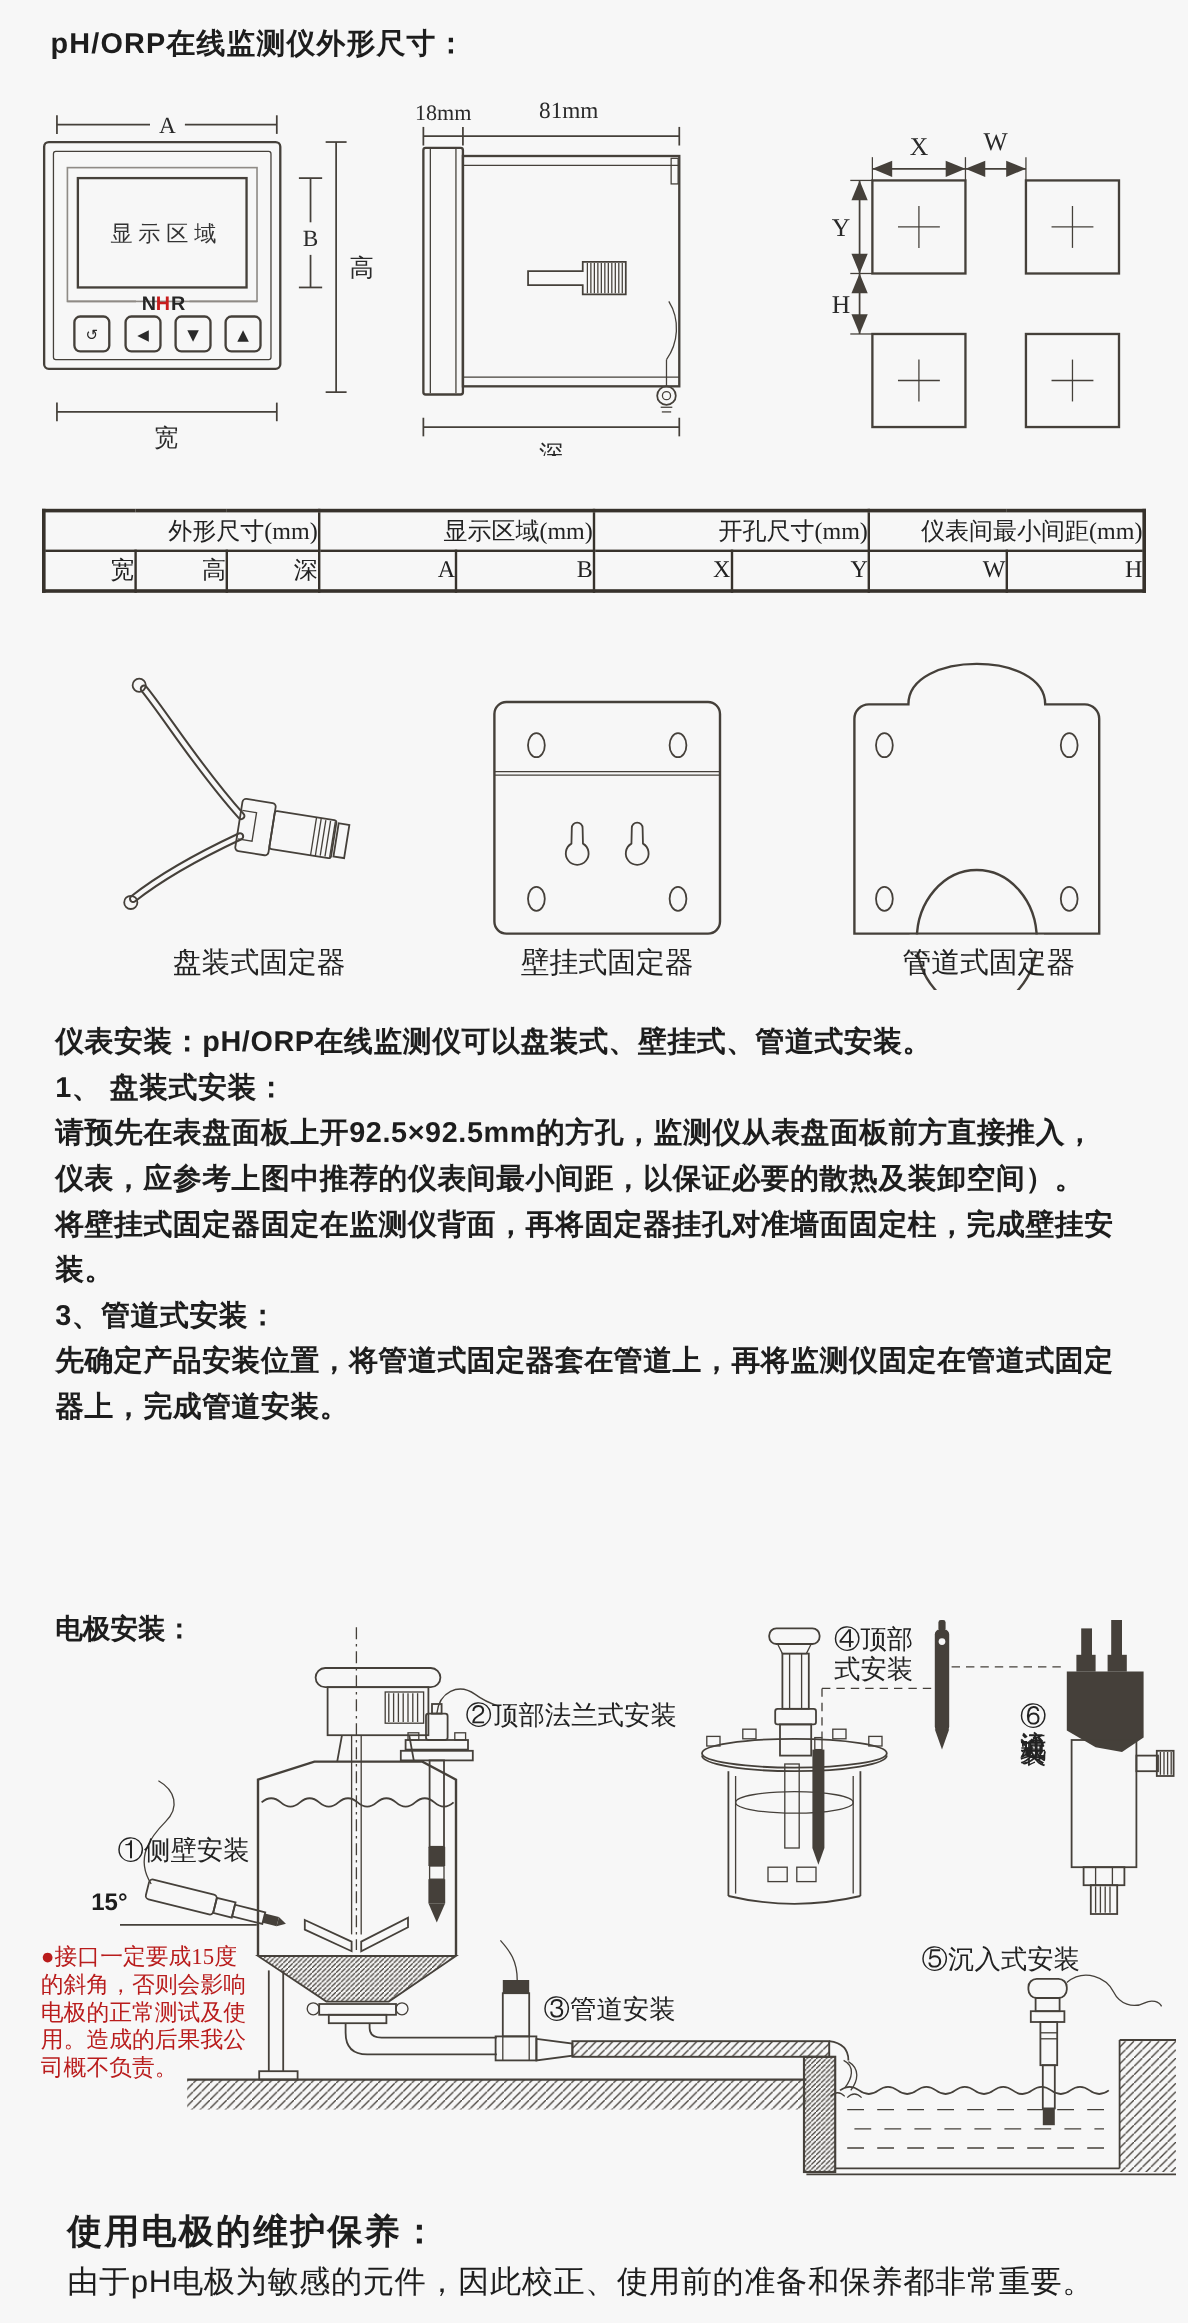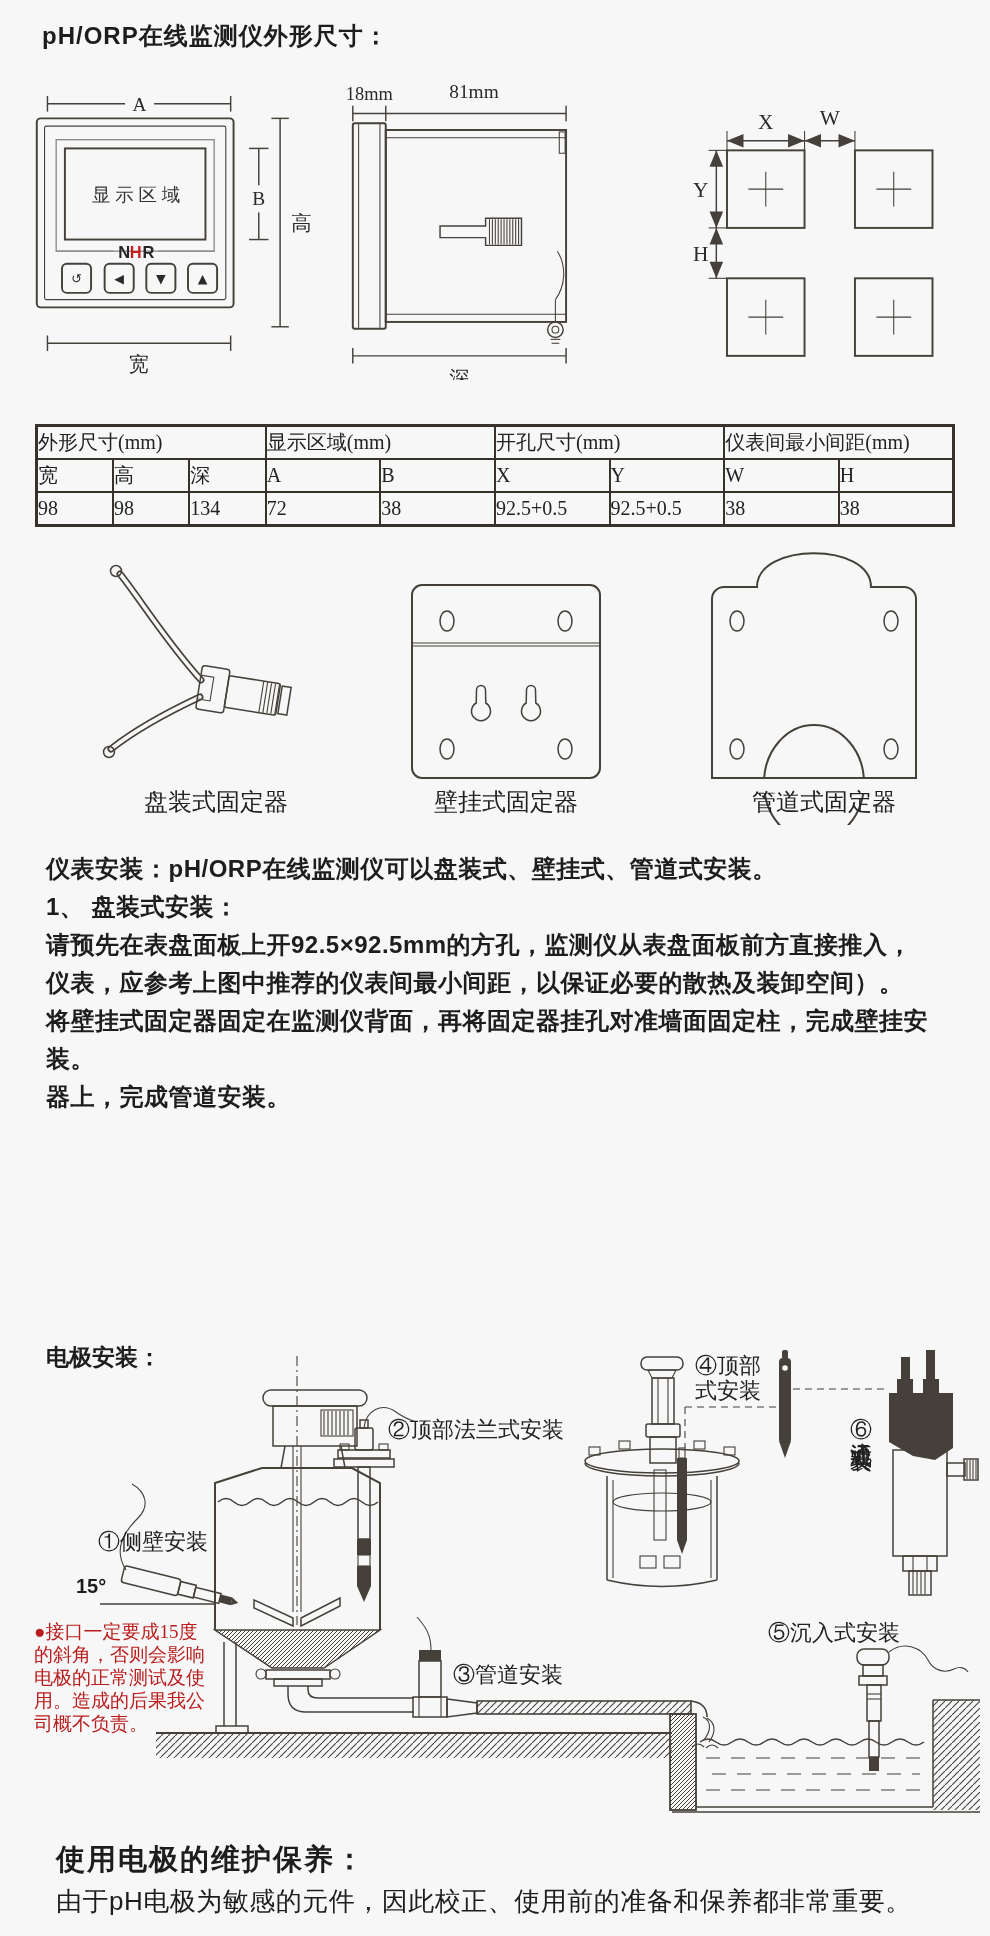--- a/index.html
+++ b/index.html
@@ -15,21 +15,21 @@
   .big-head{font-size:29px;font-weight:700;letter-spacing:2px}
   .tail-line{font-size:26px;font-weight:400;letter-spacing:0.5px}
   .diagram-label{font-family:"Liberation Serif",serif;font-size:22px;color:#222;white-space:nowrap}
   .warn-line{font-family:"Liberation Serif",serif;font-size:19px;line-height:23px;color:#b91c1c;white-space:nowrap}
   .angle-label{font-size:20px;font-weight:700}
   .vtext{writing-mode:vertical-rl;text-orientation:upright;letter-spacing:2px;font-family:"Liberation Serif",serif;font-size:22px;color:#222}
   .two-line{line-height:25px}
 
   
   table.dims{border-collapse:collapse;table-layout:fixed;width:920px;border:3px solid #37322c;background:transparent}
-  table.dims td{border:2px solid #37322c;text-align:left;vertical-align:middle;
+  table.dims td{border:2px solid #37322c;text-align:right;vertical-align:middle;
     font-family:"Liberation Serif",serif;font-size:20px;color:#222;height:31px;padding:0}
 
   
   .ln{stroke:#45403a;fill:none;stroke-width:2}
   .ln15{stroke:#45403a;fill:none;stroke-width:1.5}
   .ln1{stroke:#45403a;fill:none;stroke-width:1.1}
   .lngray{stroke:#8f8b86;fill:none;stroke-width:1.4}
   .fil{fill:#45403a;stroke:none}
   .dimtxt{font-family:"Liberation Serif",serif;font-size:20px;fill:#2a2a2a}
   .dimtxt-s{font-family:"Liberation Serif",serif;font-size:19px;fill:#2a2a2a}
@@ -207,31 +207,20 @@
       <td>宽</td>
       <td>高</td>
       <td>深</td>
       <td>A</td>
       <td>B</td>
       <td>X</td>
       <td>Y</td>
       <td>W</td>
       <td>H</td>
     </tr>
-    <tr>
-      <td>98</td>
-      <td>98</td>
-      <td>134</td>
-      <td>72</td>
-      <td>38</td>
-      <td>92.5+0.5</td>
-      <td>92.5+0.5</td>
-      <td>38</td>
-      <td>38</td>
-    </tr>
   </tbody>
 </table>
 
 <svg class="abs" style="left:30px;top:540px" width="950" height="285" viewBox="30 540 950 285">
 
   <g>
     <path d="M120,574 C138,596 165,640 201,680" stroke="#45403a" stroke-width="7" fill="none" stroke-linecap="round"></path>
     <path d="M120,574 C138,596 165,640 201,680" stroke="#f7f7f7" stroke-width="3.6" fill="none" stroke-linecap="round"></path>
     <path d="M111,749 C135,730 168,712 200,697" stroke="#45403a" stroke-width="7" fill="none" stroke-linecap="round"></path>
     <path d="M111,749 C135,730 168,712 200,697" stroke="#f7f7f7" stroke-width="3.6" fill="none" stroke-linecap="round"></path>
@@ -276,20 +265,22 @@
   </g>
 </svg>
 
 <div class="abs" style="left:46px;top:850px;width:930px">
   <div class="para-line">仪表安装：pH/ORP在线监测仪可以盘装式、壁挂式、管道式安装。</div>
   <div class="para-line">1、 盘装式安装：</div>
   <div class="para-line">请预先在表盘面板上开92.5×92.5mm的方孔，监测仪从表盘面板前方直接推入，</div>
   <div class="para-line">仪表，应参考上图中推荐的仪表间最小间距，以保证必要的散热及装卸空间）。</div>
   <div class="para-line">将壁挂式固定器固定在监测仪背面，再将固定器挂孔对准墙面固定柱，完成壁挂安</div>
   <div class="para-line">装。</div>
+  <div class="para-line">3、管道式安装：</div>
+  <div class="para-line">先确定产品安装位置，将管道式固定器套在管道上，再将监测仪固定在管道式固定</div>
   <div class="para-line">器上，完成管道安装。</div>
 </div>
 
 <div class="abs sec-head" style="left:46px;top:1342px">电极安装：</div>
 
 <svg class="abs" style="left:30px;top:1350px" width="950" height="470" viewBox="30 1350 950 470">
   <defs>
     <pattern id="gHatch" patternUnits="userSpaceOnUse" width="7" height="7">
       <path d="M0,7 L7,0" stroke="#45403a" stroke-width="1.1"></path>
     </pattern>

